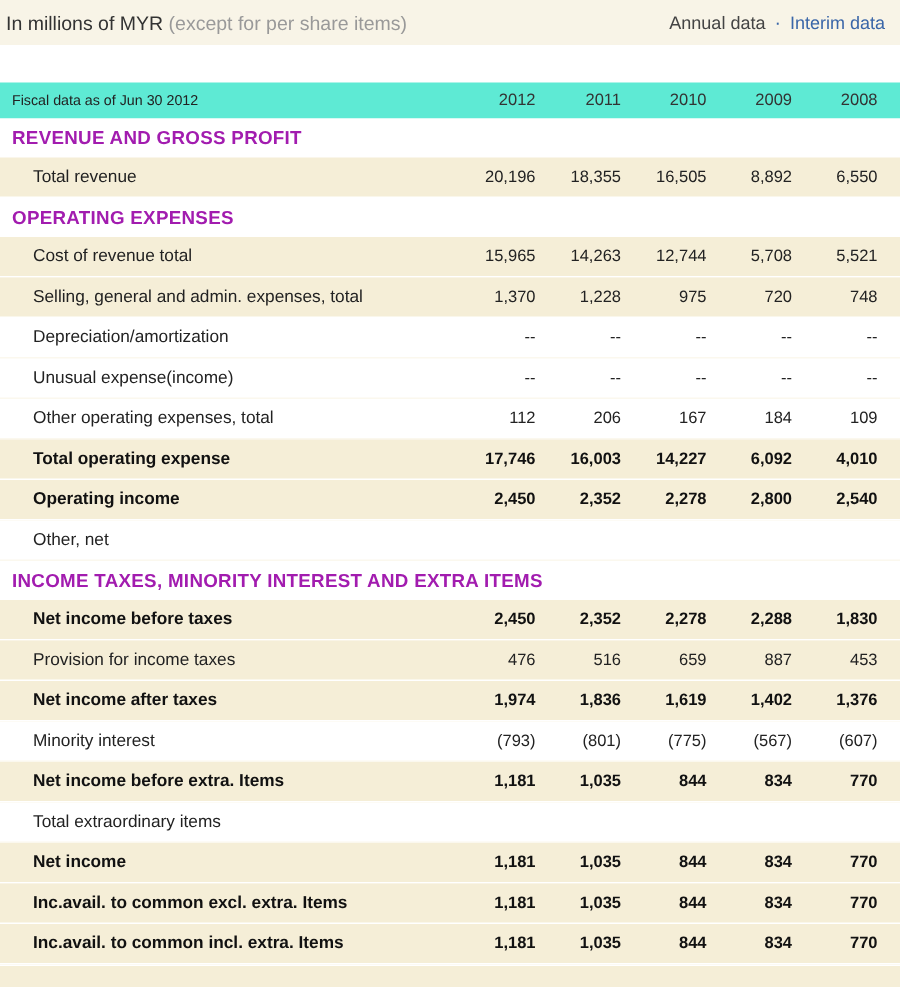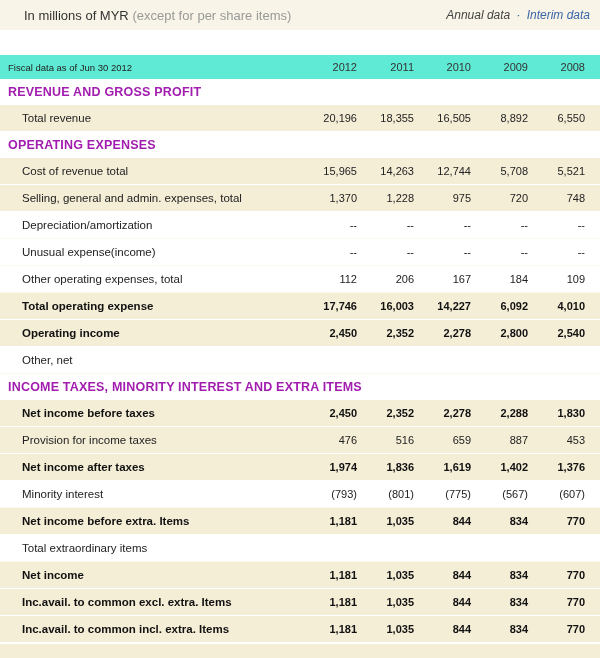--- a/index.html
+++ b/index.html
@@ -1,23 +1,23 @@
 <!DOCTYPE html>
 <html><head>
 <meta charset="utf-8">
 <style>
   * { margin:0; padding:0; }
   body { background:#fff; font-family:"Liberation Sans", sans-serif; }
   .page { width:600px; height:658px; overflow:hidden; background:#fff; position:relative; }
 
   .topbar { background:#f8f4e7; height:30px; display:flex; align-items:center;
-            justify-content:space-between; padding:0 10px 0 24px; box-sizing:border-box; }
+            justify-content:space-between; padding:0 10px 0 4px; box-sizing:border-box; }
   .topbar-left { font-size:13px; color:#333; white-space:nowrap; }
   .topbar-left .subtitle { color:#999; }
-  .topbar-right { font-size:12px; display:flex; align-items:center; gap:6px; white-space:nowrap;font-style:italic; }
+  .topbar-right { font-size:12px; display:flex; align-items:center; gap:6px; white-space:nowrap; }
   .annual-link { color:#444; cursor:pointer; }
   .dot-sep { color:#3a66a8; font-size:13px; line-height:12px; }
   .interim-link { color:#3a66a8; cursor:pointer; }
 
   .spacer { height:25px; background:#fff; }
 
   .table-head { background:#5eead4; height:24px; display:flex; align-items:center;
                 padding-right:15px; box-sizing:border-box; color:#222; }
   .head-label { flex:1; padding-left:8px; font-size:9.5px; }
   .num-cell { width:57px; flex:0 0 auto; text-align:right; font-size:11px; }

